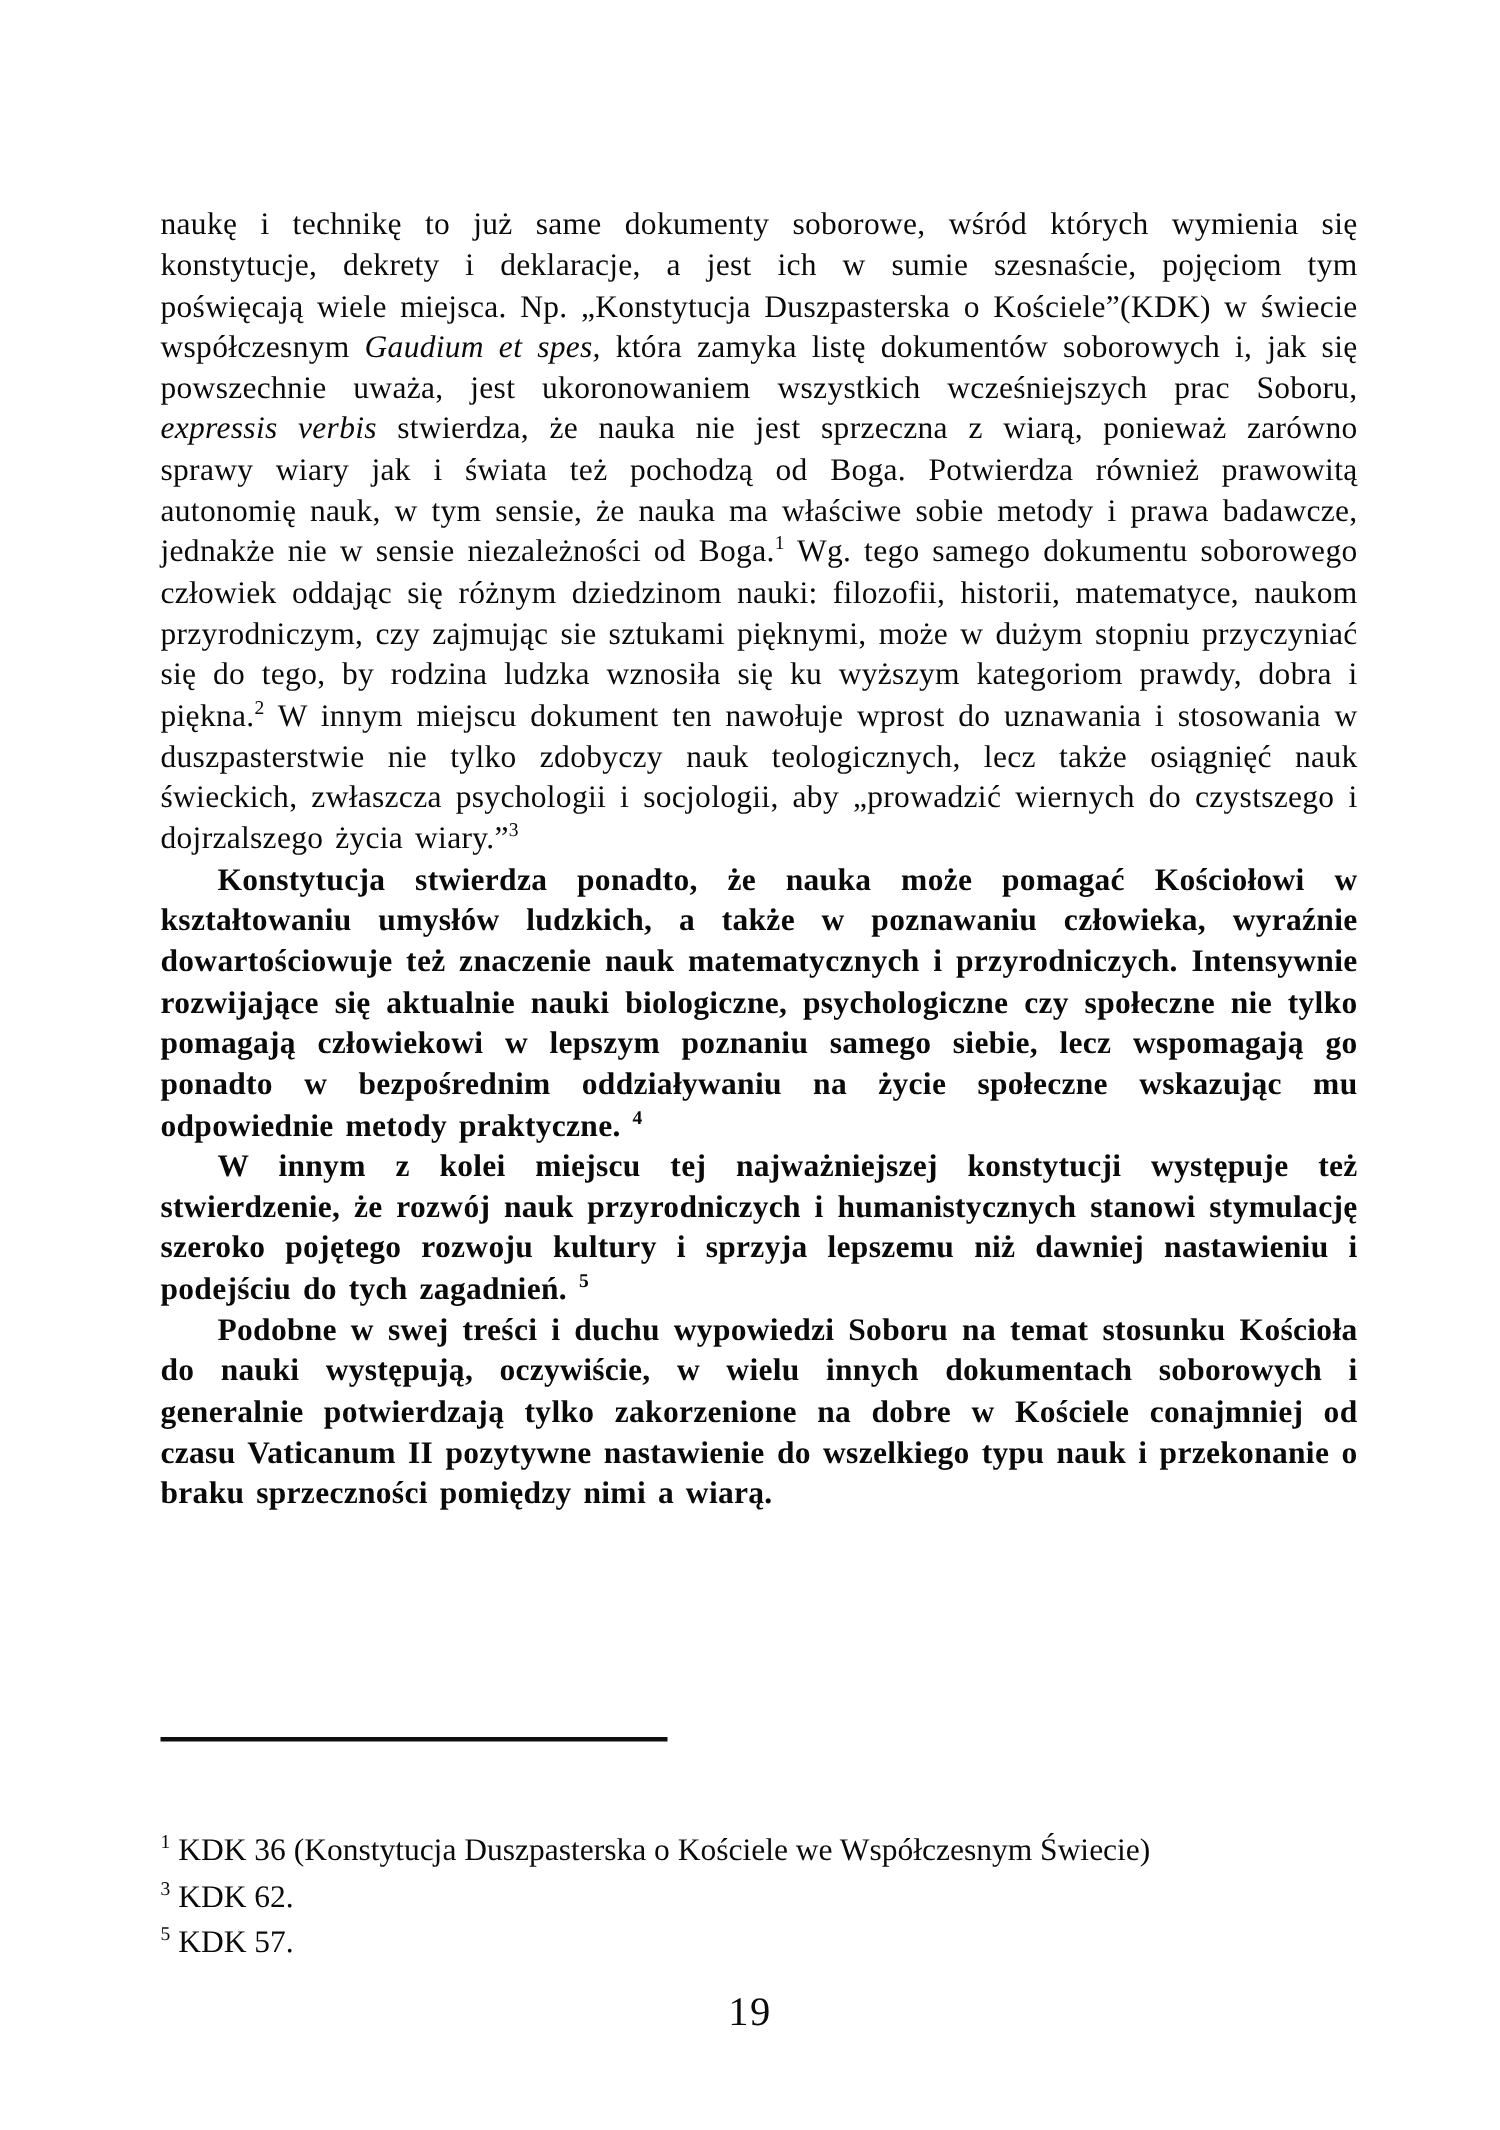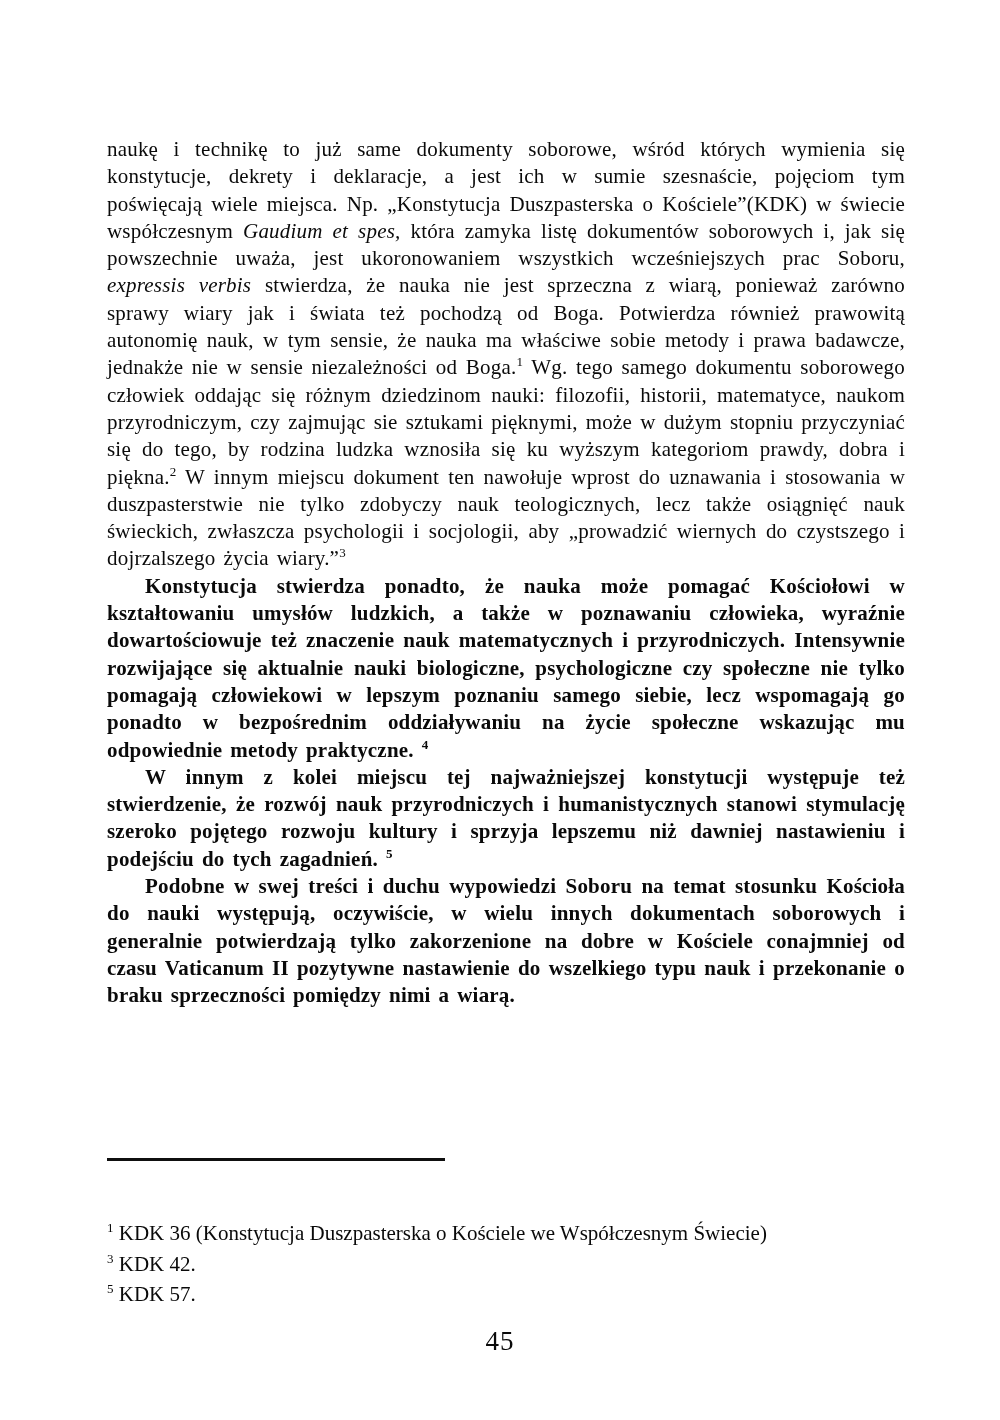--- a/index.html
+++ b/index.html
@@ -81,17 +81,17 @@
 <div class="page">
   <main class="body-text">
       <p class="para"><span>naukę i technikę to już same dokumenty soborowe, wśród których wymienia się konstytucje, dekrety i deklaracje, a jest ich w sumie szesnaście, pojęciom tym poświęcają wiele miejsca. Np. „Konstytucja Duszpasterska o Kościele”(KDK) w świecie współczesnym </span><span class="italic">Gaudium et spes,</span><span> która zamyka listę dokumentów soborowych i, jak się powszechnie uważa, jest ukoronowaniem wszystkich wcześniejszych prac Soboru, </span><span class="italic">expressis verbis</span><span> stwierdza, że nauka nie jest sprzeczna z wiarą, ponieważ zarówno sprawy wiary jak i świata też pochodzą od Boga. Potwierdza również prawowitą autonomię nauk, w tym sensie, że nauka ma właściwe sobie metody i prawa badawcze, jednakże nie w sensie niezależności od Boga.</span><sup>1</sup><span> Wg. tego samego dokumentu soborowego człowiek oddając się różnym dziedzinom nauki: filozofii, historii, matematyce, naukom przyrodniczym, czy zajmując sie sztukami pięknymi, może w dużym stopniu przyczyniać się do tego, by rodzina ludzka wznosiła się ku wyższym kategoriom prawdy, dobra i piękna.</span><sup>2</sup><span> W innym miejscu dokument ten nawołuje wprost do uznawania i stosowania w duszpasterstwie nie tylko zdobyczy nauk teologicznych, lecz także osiągnięć nauk świeckich, zwłaszcza psychologii i socjologii, aby „prowadzić wiernych do czystszego i dojrzalszego życia wiary.”</span><sup>3</sup></p>
       <p class="para indent"><span>Konstytucja stwierdza ponadto, że nauka może pomagać Kościołowi w kształtowaniu umysłów ludzkich, a także w poznawaniu człowieka, wyraźnie dowartościowuje też znaczenie nauk matematycznych i przyrodniczych. Intensywnie rozwijające się aktualnie nauki biologiczne, psychologiczne czy społeczne nie tylko pomagają człowiekowi w lepszym poznaniu samego siebie, lecz wspomagają go ponadto w bezpośrednim oddziaływaniu na życie społeczne wskazując mu odpowiednie metody praktyczne. </span><sup>4</sup></p>
       <p class="para indent"><span>W innym z kolei miejscu tej najważniejszej konstytucji występuje też stwierdzenie, że rozwój nauk przyrodniczych i humanistycznych stanowi stymulację szeroko pojętego rozwoju kultury i sprzyja lepszemu niż dawniej nastawieniu i podejściu do tych zagadnień. </span><sup>5</sup></p>
       <p class="para indent"><span>Podobne w swej treści i duchu wypowiedzi Soboru na temat stosunku Kościoła do nauki występują, oczywiście, w wielu innych dokumentach soborowych i generalnie potwierdzają tylko zakorzenione na dobre w Kościele conajmniej od czasu Vaticanum II pozytywne nastawienie do wszelkiego typu nauk i przekonanie o braku sprzeczności pomiędzy nimi a wiarą.</span></p>
     </main>
   <div class="footnote-sep"></div>
   <section class="footnotes">
       <div class="footnote"><sup>1</sup><span> KDK 36 (Konstytucja Duszpasterska o Kościele we Współczesnym Świecie)</span></div>
-      <div class="footnote"><sup>3</sup><span> KDK 42.</span></div>
+      <div class="footnote"><sup>3</sup><span> KDK 62.</span></div>
       <div class="footnote"><sup>5</sup><span> KDK 57.</span></div>
     </section>
-  <div class="page-number">45</div>
+  <div class="page-number">19</div>
 </div>
 
 </body></html>

